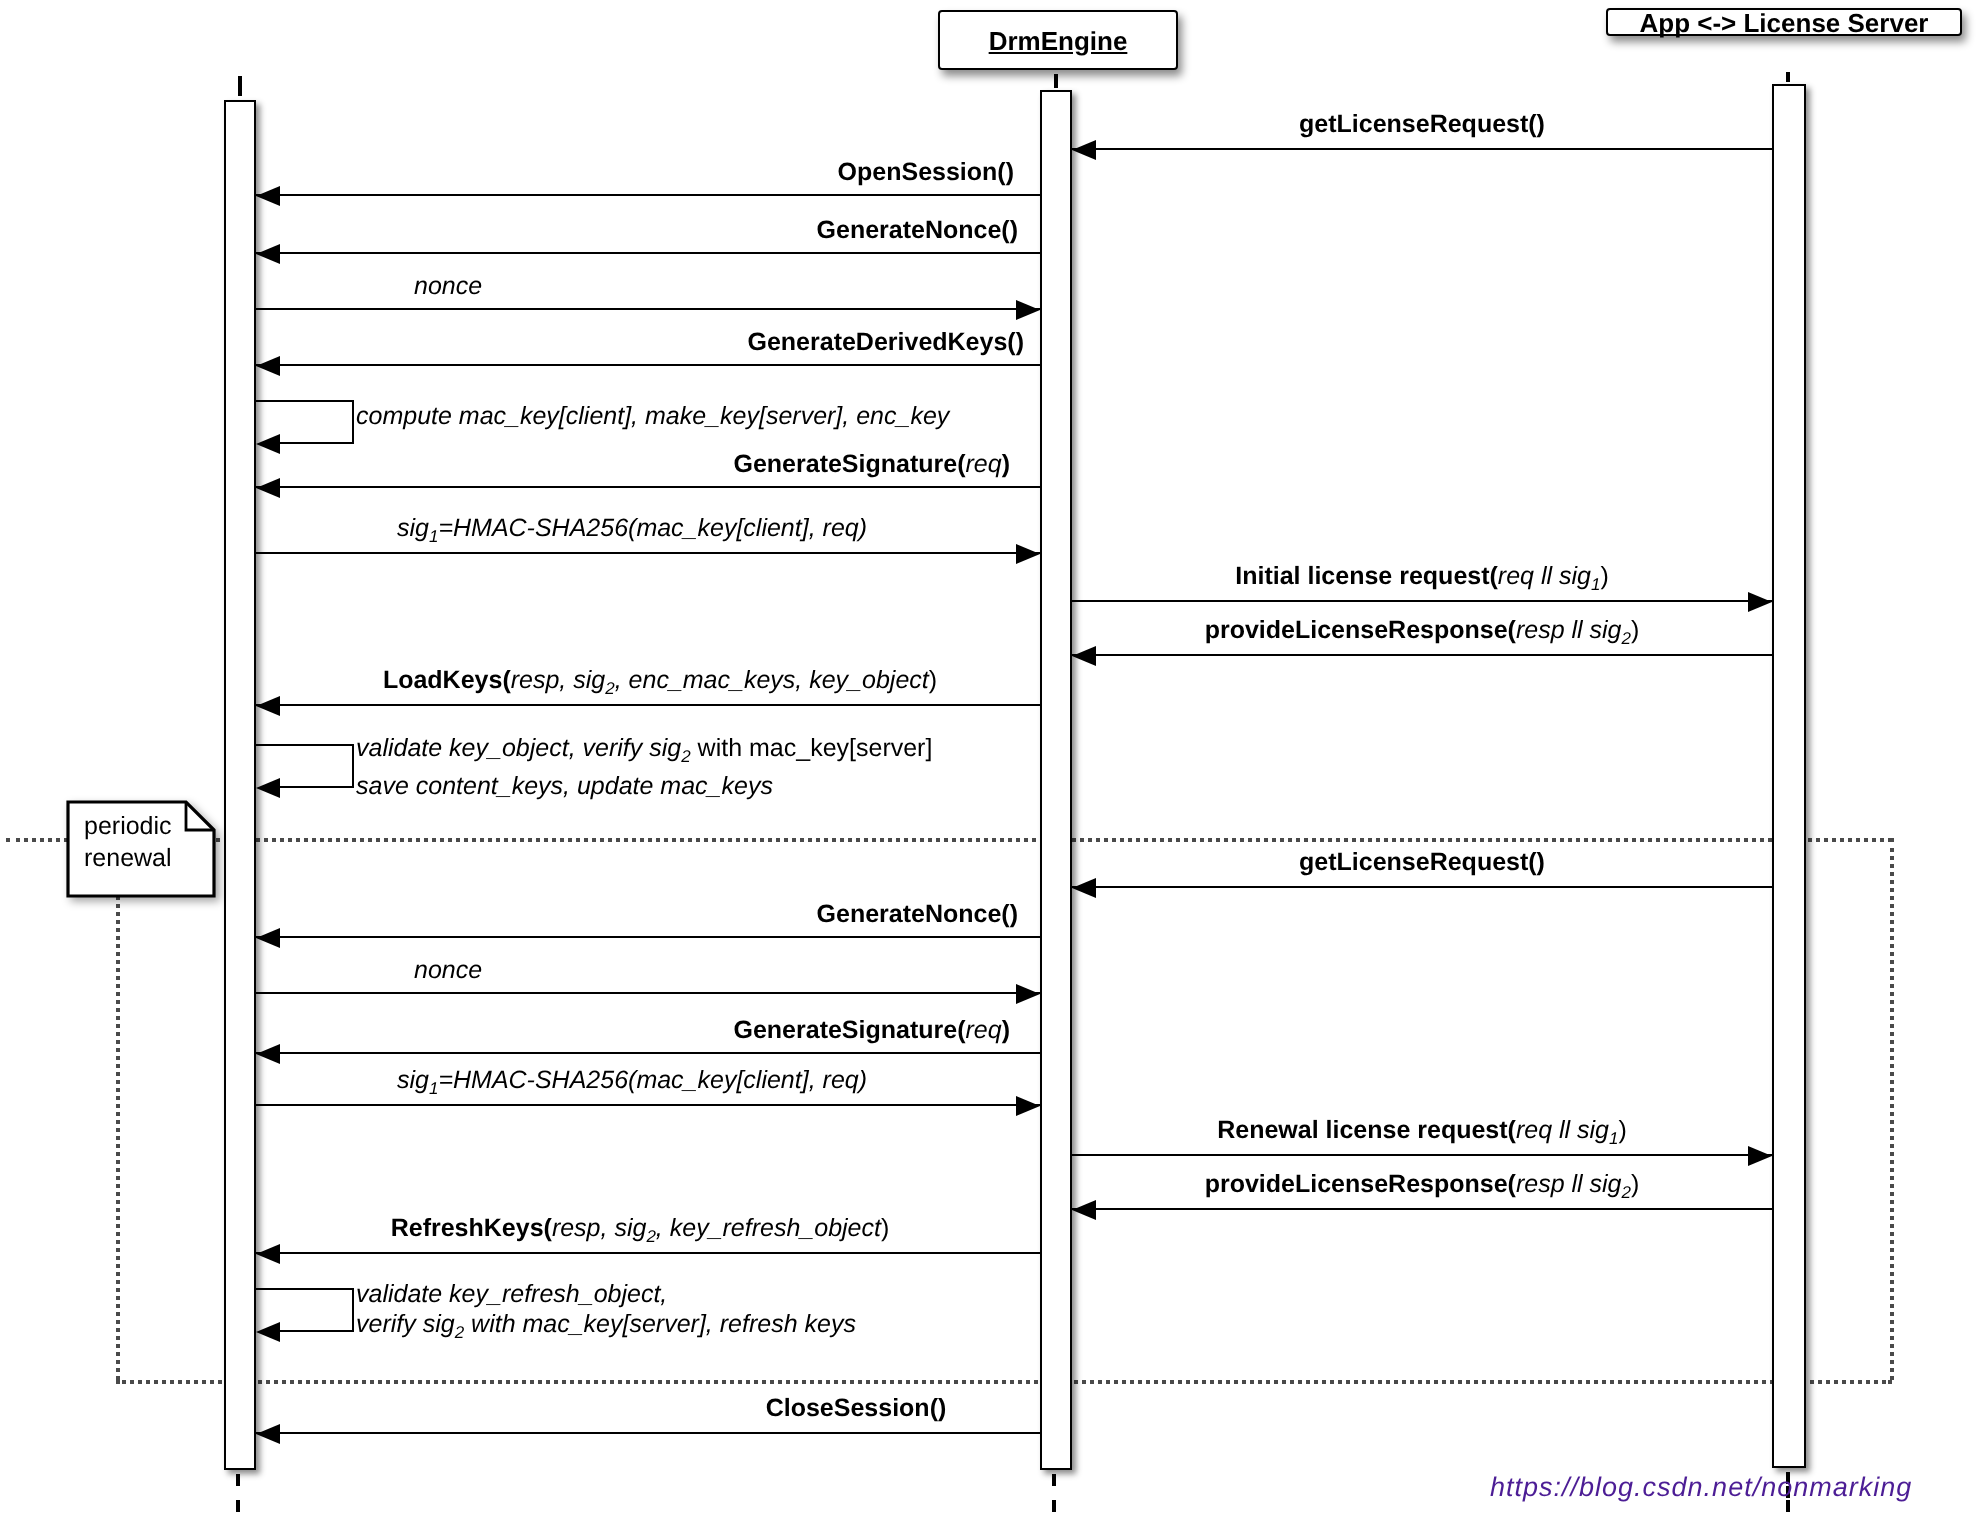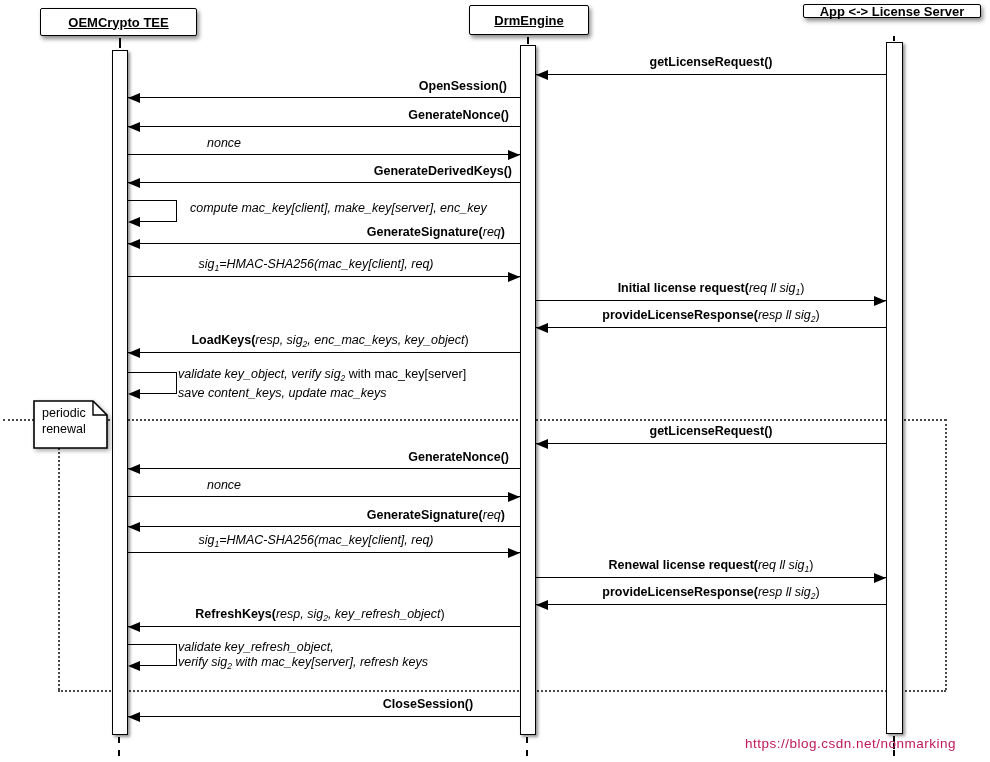--- a/index.html
+++ b/index.html
@@ -39,23 +39,20 @@
 </head>
 <body>
 
 <div id="canvas">
 
   <div class="dot-h" style="left:3px;  top:419px; width:943px;"></div>
   <div class="dot-v" style="left:945px;top:419px; height:271px;"></div>
   <div class="dot-h" style="left:58px; top:690px; width:888px;"></div>
   <div class="dot-v" style="left:58px; top:448px; height:242px;"></div>
 
-  <div class="actor-box" style="left:40px;top:8px;width:157px;height:28px;">
-    <span>OEMCrypto TEE</span>
-  </div>
   <div class="actor-box" style="left:469px;top:5px;width:120px;height:30px;">
     <span>DrmEngine</span>
   </div>
   <div class="actor-box" style="left:803px;top:4px;width:178px;height:14px;">
     <span>App &lt;-&gt; License Server</span>
   </div>
 
   <div class="bar" style="left:112px;top:50px;width:16px;height:685px;"></div>
   <div class="bar" style="left:520px;top:45px;width:16px;height:690px;"></div>
   <div class="bar" style="left:886px;top:42px;width:17px;height:692px;"></div>
@@ -72,21 +69,21 @@
     <svg width="75" height="49">
       <path d="M1,1 H60 L74,15 V48 H1 Z" fill="#ffffff" stroke="#000000" stroke-width="1.6"></path>
       <path d="M60,1 V15 H74" fill="none" stroke="#000000" stroke-width="1.4"></path>
     </svg>
     <div class="note-text">
       <span>periodic</span><br>
       <span>renewal</span>
     </div>
   </div>
 
-  <div class="watermark" style="left:745px;top:736px;color:#be185d;">https://blog.csdn.net/nonmarking</div>
+  <div class="watermark" style="left:745px;top:736px;color:#4c1d95;font-style:italic;">https://blog.csdn.net/nonmarking</div>
 <div class="hline" style="left: 536px; top: 74px; width: 350px;"></div>
     <div class="head-left" style="left: 536px; top: 70px;"></div>
     <div class="msg-label" style="top: 55px; left: 711px; transform: translateX(-50%);"><span class="b">getLicenseRequest()</span></div>
     <div class="hline" style="left: 128px; top: 97px; width: 392px;"></div>
     <div class="head-left" style="left: 128px; top: 93px;"></div>
     <div class="msg-label" style="top: 79px; right: 483px; text-align: right;"><span class="b">OpenSession()</span></div>
     <div class="hline" style="left: 128px; top: 126px; width: 392px;"></div>
     <div class="head-left" style="left: 128px; top: 122px;"></div>
     <div class="msg-label" style="top: 108px; right: 481px; text-align: right;"><span class="b">GenerateNonce()</span></div>
     <div class="hline" style="left: 128px; top: 154px; width: 392px;"></div>
@@ -134,21 +131,21 @@
     <div class="hline" style="left: 128px; top: 626px; width: 392px;"></div>
     <div class="head-left" style="left: 128px; top: 622px;"></div>
     <div class="msg-label" style="top: 607px; left: 320px; transform: translateX(-50%);"><span class="b">RefreshKeys(</span><span class="i">resp, sig</span><span class="i sub">2</span><span class="i">, key_refresh_object</span><span>)</span></div>
     <div class="hline" style="left: 128px; top: 716px; width: 392px;"></div>
     <div class="head-left" style="left: 128px; top: 712px;"></div>
     <div class="msg-label" style="top: 697px; left: 428px; transform: translateX(-50%); text-align: center;"><span class="b">CloseSession()</span></div>
     <div class="hline" style="left: 128px; top: 200px; width: 48px;"></div>
     <div class="vline" style="left: 176px; top: 200px; height: 22px;"></div>
     <div class="hline" style="left: 139px; top: 221px; width: 37px;"></div>
     <div class="head-left" style="left: 128px; top: 217px;"></div>
-    <div class="msg-label" style="left: 178px; top: 201px; margin-left: 12px;">
+    <div class="msg-label" style="left: 178px; top: 201px;">
       <div><span class="i">compute mac_key[client], make_key[server], enc_key</span></div>
     </div>
     <div class="hline" style="left: 128px; top: 372px; width: 48px;"></div>
     <div class="vline" style="left: 176px; top: 372px; height: 22px;"></div>
     <div class="hline" style="left: 139px; top: 393px; width: 37px;"></div>
     <div class="head-left" style="left: 128px; top: 389px;"></div>
     <div class="msg-label" style="left: 178px; top: 367px;">
       <div><span class="i">validate key_object, verify sig</span><span class="i sub">2</span><span> with mac_key[server]</span></div>
       <div><span class="i">save content_keys, update mac_keys</span></div>
     </div>

